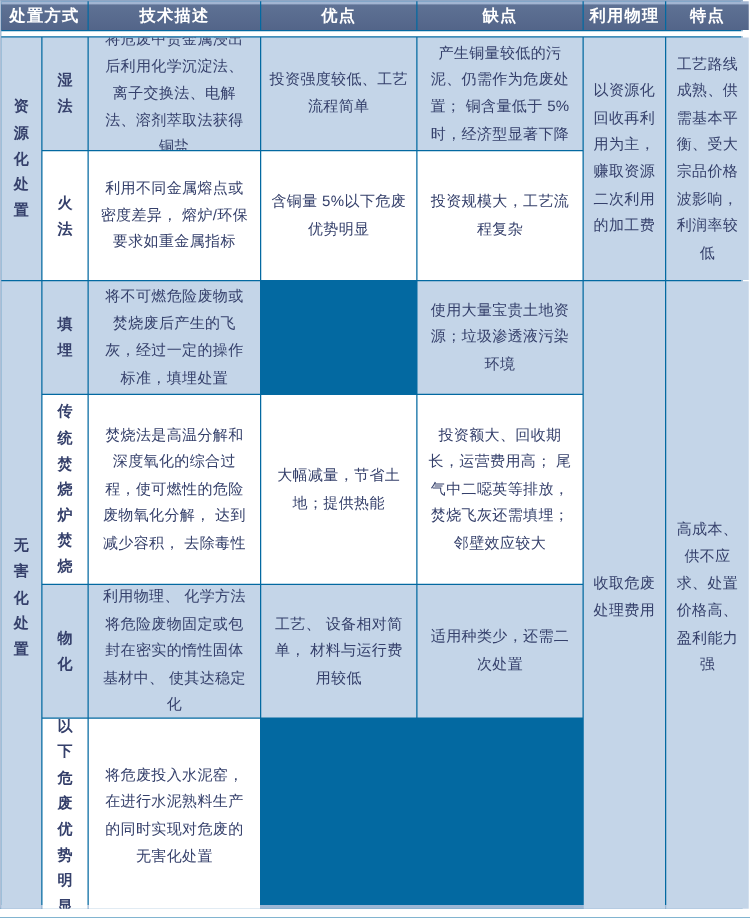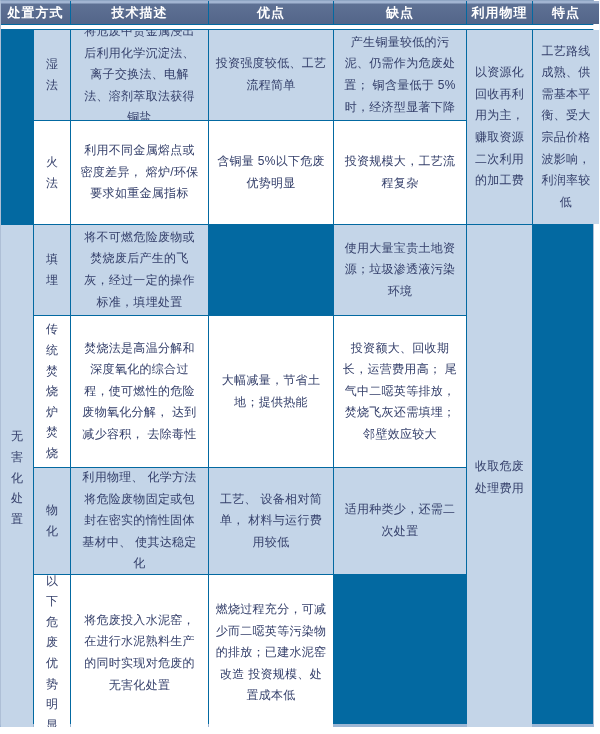--- a/index.html
+++ b/index.html
@@ -28,38 +28,41 @@
     text-align:center;
     color:#35406b;font-size:12px;line-height:1.8;
     padding:2px 6px;letter-spacing:0.3px;
     overflow:hidden;
   }
   .blue{background:#c4d5e8;}
   .white{background:#ffffff;}
   .vtext{
     display:block;width:1em;margin:0 auto;
     word-break:break-all;line-height:1.72;
-    font-weight:normal;
+    font-weight:bold;
   }
   .desc{padding:2px 8px;}
 </style>
 </head>
 <body>
 
 <div class="tbl">
 
   <div class="hcell" style="grid-area:1/1/2/3">处置方式</div>
   <div class="hcell" style="grid-area:1/3/2/4">技术描述</div>
   <div class="hcell" style="grid-area:1/4/2/5">优点</div>
   <div class="hcell" style="grid-area:1/5/2/6">缺点</div>
   <div class="hcell" style="grid-area:1/6/2/7">利用物理</div>
   <div class="hcell" style="grid-area:1/7/2/8">特点</div>
 
   <div class="gaprow" style="grid-area:2/1/3/8"></div>
 
+  <div class="cell blue" style="grid-area:3/1/5/2">
+    <span class="vtext">资源化处置</span>
+  </div>
   <div class="cell blue" style="grid-area:5/1/9/2">
     <span class="vtext">无害化处置</span>
   </div>
 
   <div class="cell blue" style="grid-area:3/2/4/3">
     <span class="vtext">湿法</span>
   </div>
   <div class="cell white" style="grid-area:4/2/5/3">
     <span class="vtext">火法</span>
   </div>
@@ -80,26 +83,26 @@
   <div class="cell desc white" style="grid-area:4/3/5/4">利用不同金属熔点或密度差异， 熔炉/环保要求如重金属指标</div>
   <div class="cell desc blue" style="grid-area:5/3/6/4">将不可燃危险废物或焚烧废后产生的飞灰，经过一定的操作标准，填埋处置</div>
   <div class="cell desc white" style="grid-area:6/3/7/4">焚烧法是高温分解和深度氧化的综合过程，使可燃性的危险废物氧化分解， 达到减少容积， 去除毒性</div>
   <div class="cell desc blue" style="grid-area:7/3/8/4">利用物理、 化学方法将危险废物固定或包封在密实的惰性固体基材中、 使其达稳定化</div>
   <div class="cell desc white" style="grid-area:8/3/9/4">将危废投入水泥窑，在进行水泥熟料生产的同时实现对危废的无害化处置</div>
 
   <div class="cell blue" style="grid-area:3/4/4/5">投资强度较低、工艺流程简单</div>
   <div class="cell white" style="grid-area:4/4/5/5">含铜量 5%以下危废优势明显</div>
   <div class="cell white" style="grid-area:6/4/7/5">大幅减量，节省土地；提供热能</div>
   <div class="cell blue" style="grid-area:7/4/8/5">工艺、 设备相对简单， 材料与运行费用较低</div>
-  <div class="cell white" style="grid-area:8/4/9/5">燃烧过程充分，可减少而二噁英等污染物的排放；已建水泥窑改造 投资规模、处置成本低</div>
 
   <div class="cell blue" style="grid-area:3/5/4/6">产生铜量较低的污泥、仍需作为危废处置； 铜含量低于 5%时，经济型显著下降</div>
   <div class="cell white" style="grid-area:4/5/5/6">投资规模大，工艺流程复杂</div>
   <div class="cell blue" style="grid-area:5/5/6/6">使用大量宝贵土地资源；垃圾渗透液污染环境</div>
   <div class="cell white" style="grid-area:6/5/7/6">投资额大、回收期长，运营费用高； 尾气中二噁英等排放，焚烧飞灰还需填埋；邻壁效应较大</div>
   <div class="cell blue" style="grid-area:7/5/8/6">适用种类少，还需二次处置</div>
 
   <div class="cell blue" style="grid-area:3/6/5/7">以资源化回收再利用为主，赚取资源二次利用的加工费</div>
   <div class="cell blue" style="grid-area:5/6/9/7">收取危废处理费用</div>
 
   <div class="cell blue" style="grid-area:3/7/5/8">工艺路线成熟、供需基本平衡、受大宗品价格波影响，利润率较低</div>
+  <div class="cell blue" style="grid-area:5/7/9/8">高成本、供不应求、处置价格高、盈利能力强</div>
 
 </div>
 
 </body></html>

